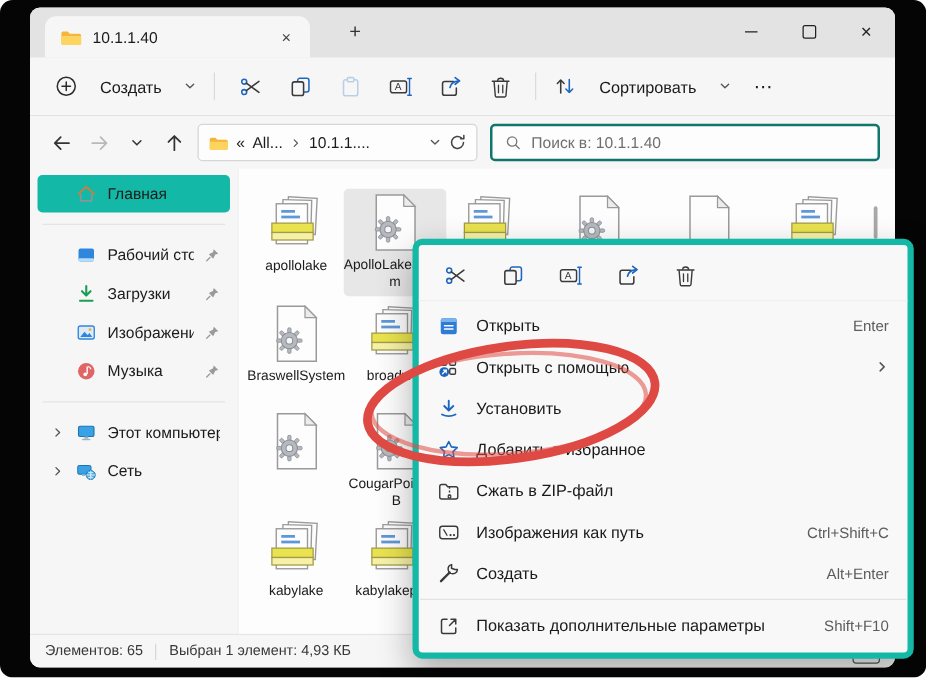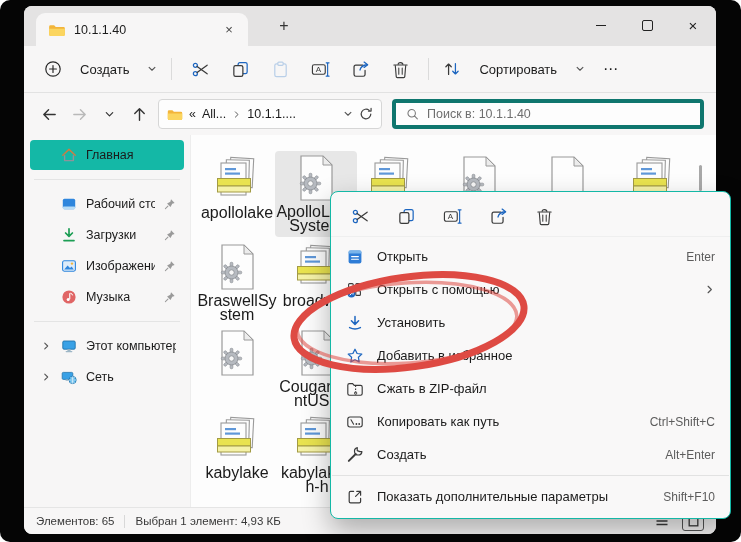--- a/index.html
+++ b/index.html
@@ -31,49 +31,49 @@
   .more{font-size:15px;color:#1b1b1b;letter-spacing:1px;padding:0 12px;}
   .chev{color:#555;}
   
   .navbar{height:42px;display:flex;align-items:center;padding:0 10px;flex:0 0 auto;background:#f7f6f6;}
   .nbtn{width:30px;height:30px;display:flex;align-items:center;justify-content:center;border-radius:4px;}
   .dis{color:#b9b9b9;}
   .en{color:#333;}
   .addr{width:224px;height:30px;background:#fdfdfd;border:1px solid #d6d6d6;border-radius:4px;display:flex;
         align-items:center;gap:6px;padding:0 8px;font-size:12.5px;color:#1b1b1b;margin-left:4px;box-sizing:border-box;}
   .addr .sp{flex:1;}
-  .search{flex:1;height:30px;background:#fdfdfd;border:4px solid #0f766e;border-radius:4px;display:flex;
+  .search{flex:1;height:30px;background:#fdfdfd;border:2px solid #0f766e;border-radius:4px;display:flex;
           align-items:center;gap:8px;padding:0 10px;margin-left:10px;margin-right:2px;box-sizing:border-box;color:#777;}
   .search input{border:0;outline:0;background:transparent;font:12.5px "Liberation Sans","DejaVu Sans",sans-serif;
                 color:#333;width:100%;padding:0;}
   .search input::placeholder{color:#6e6e6e;opacity:1;}
   
   .bodyrow{flex:1;display:flex;min-height:0;position:relative;}
   .sidebar{width:166px;padding-top:4px;flex:0 0 auto;box-sizing:border-box;}
   .srow{height:30px;display:flex;align-items:center;gap:9px;margin:1px 6px;padding:0 8px 0 10px;border-radius:4px;
         font-size:12.5px;color:#1b1b1b;}
   .srow .slot{width:12px;flex:0 0 auto;display:flex;align-items:center;justify-content:center;color:#555;}
   .srow .lab{flex:1;white-space:nowrap;overflow:hidden;}
   .srow.sel{background:#14b8a6;}
   .sdiv{height:1px;background:#e4e4e4;margin:9px 10px;}
   .content{flex:1;position:relative;background:#fdfdfd;border-left:1px solid #ededed;}
-  .tile{position:absolute;width:80px;text-align:center;font-size:16px;line-height:14px;color:#1b1b1b;}
+  .tile{position:absolute;width:80px;text-align:center;font-size:11px;line-height:14px;color:#1b1b1b;}
   .tile .ticon{width:48px;height:48px;margin:0 auto;}
   .tile .tlab{margin-top:3px;overflow-wrap:anywhere;}
   .tile.sel{background:#e7e7e7;border-radius:4px;padding:3px 0 4px;width:82px;}
   .scroll{position:absolute;right:14px;top:30px;width:3px;height:26px;background:#a8a8a8;border-radius:2px;}
   
   .statusbar{height:26px;border-top:1px solid #e5e5e5;display:flex;align-items:center;gap:10px;padding:0 12px;
              font-size:11.5px;color:#383838;background:#f7f6f6;flex:0 0 auto;}
   .vsep{width:1px;height:13px;background:#d8d8d8;}
   .viewbtns{margin-left:auto;display:flex;gap:10px;align-items:center;}
   .viewbtn{display:flex;align-items:center;justify-content:center;width:20px;height:18px;}
   .viewbtn.selv{border:1.2px solid #555;border-radius:3px;}
   
-  .menu{position:absolute;left:330px;top:191px;width:401px;background:#f9f8f8;border:1px solid #14b8a6;
+  .menu{position:absolute;left:330px;top:191px;width:401px;background:#f9f8f8;border:5px solid #14b8a6;
         border-radius:8px;box-shadow:0 12px 28px rgba(0,0,0,.30);z-index:30;padding:4px 0 5px;box-sizing:border-box;}
   .miconrow{height:40px;display:flex;align-items:center;gap:27px;padding:0 20px;border-bottom:1px solid #efefef;
             margin-bottom:3px;}
   .mitem{height:33px;display:flex;align-items:center;gap:13px;padding:0 15px;font-size:13px;color:#1b1b1b;}
   .mitem .mlab{flex:1;}
   .mshort{font-size:12px;color:#5c5c5c;}
   .msep{height:1px;background:#e2e2e2;margin:4px 1px;}
   
   .ellipse{position:absolute;left:281px;top:267px;z-index:40;pointer-events:none;}
 </style>
@@ -617,21 +617,21 @@
     <div class="mitem">
       <svg width="18" height="18">
           <use href="#i-m-zip"></use>
         </svg>
       <span class="mlab">Сжать в ZIP-файл</span>
     </div>
     <div class="mitem">
       <svg width="18" height="18">
           <use href="#i-m-path"></use>
         </svg>
-      <span class="mlab">Копировать как путь</span>
+      <span class="mlab">Изображения как путь</span>
       <span class="mshort">Ctrl+Shift+C</span>
     </div>
     <div class="mitem">
       <svg width="18" height="18">
           <use href="#i-m-wrench"></use>
         </svg>
       <span class="mlab">Создать</span>
       <span class="mshort">Alt+Enter</span>
     </div>
     <div class="msep"></div>

